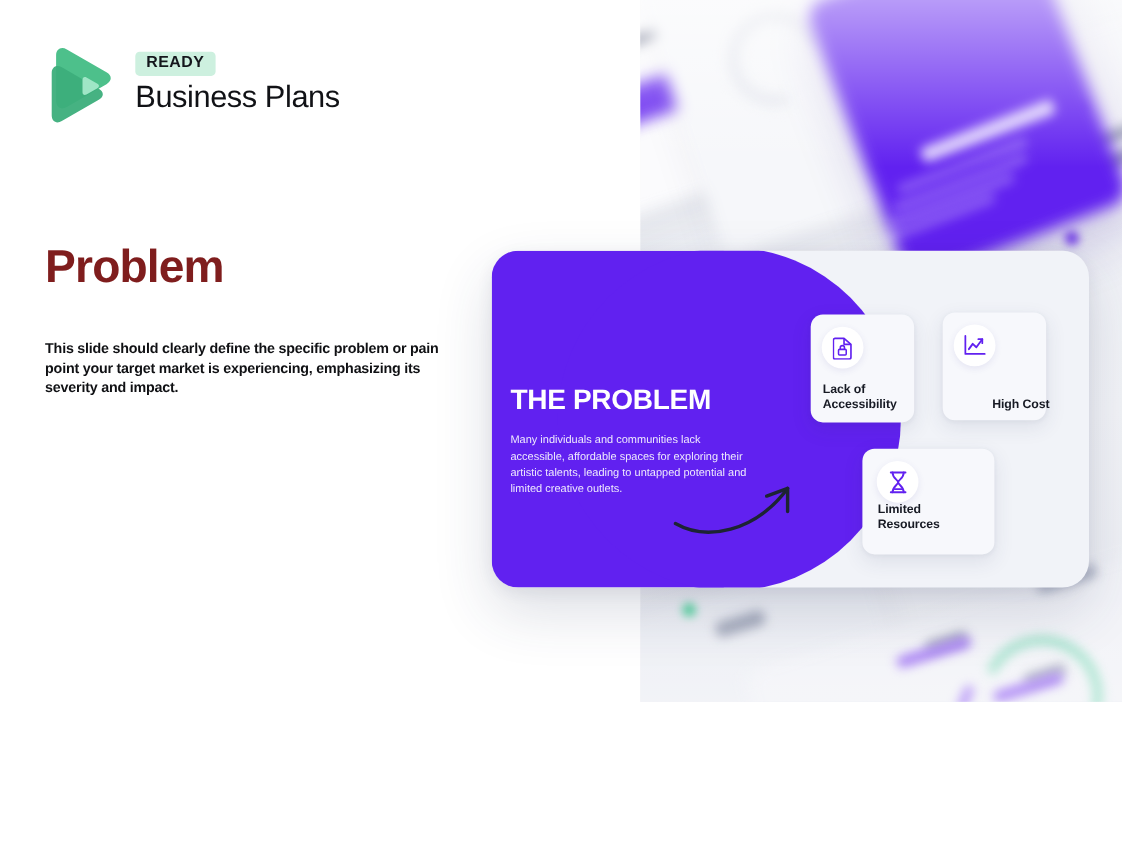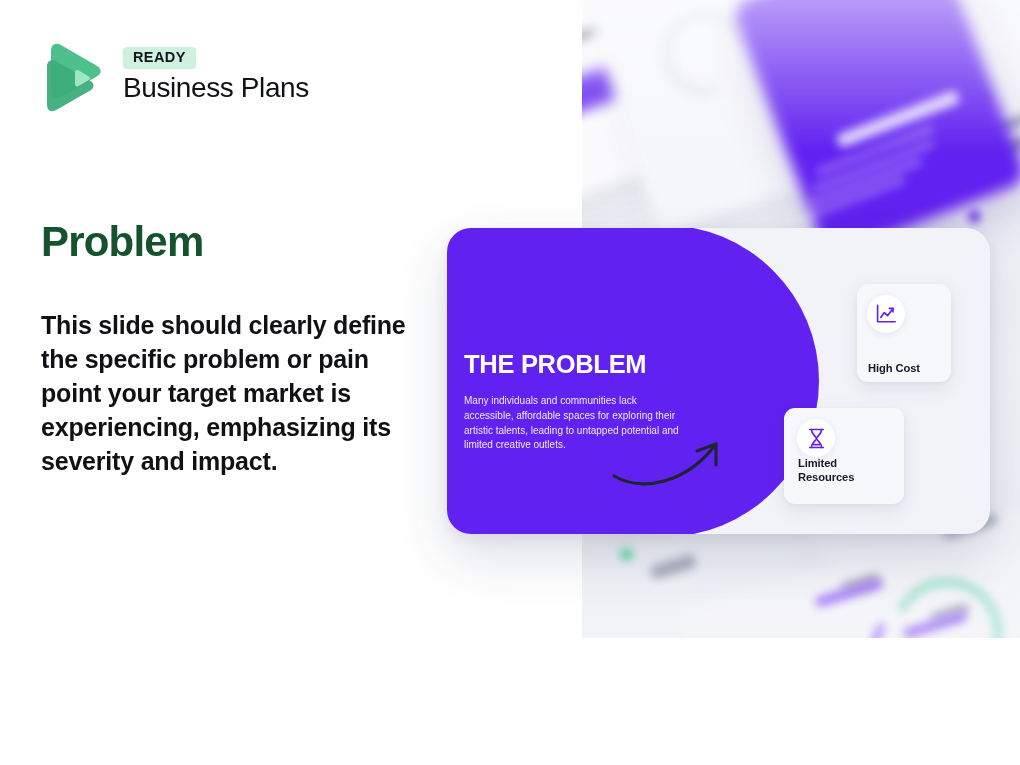--- a/index.html
+++ b/index.html
@@ -226,29 +226,29 @@
     color: #111216;
     letter-spacing: -0.4px;
     line-height: 1.12;
   }
 
   .page-title {
     position: absolute;
     left: 41px; top: 218px;
     font-size: 42px;
     font-weight: 700;
-    color: #14532d;
+    color: #7f1d1d;
     letter-spacing: -0.8px;
   }
 
   .body-copy {
     position: absolute;
     left: 41px;
     width: 390px;
-    font-size: 25px;
+    font-size: 13px;
     font-weight: 700;
     color: #101114;
     line-height: 1.36;
     letter-spacing: -0.2px;
   }
   .body-copy.p1 { top: 308px; }
   .body-copy.p2 { top: 474px; }
 
   
   .slide-card {
@@ -335,21 +335,21 @@
     position: absolute;
     left: 11px;
     width: 86px;
     font-size: 11.2px;
     font-weight: 700;
     color: #171a24;
     line-height: 1.22;
     letter-spacing: -0.1px;
   }
   .fcard-1 .fcard-label { top: 62px; }
-  .fcard-2 .fcard-label { top: 78px; }
+  .fcard-2 .fcard-label { top: 78px; text-align: right; }
   .fcard-3 .fcard-label { left: 14px; top: 49px; width: 95px; }
 
   
   .bottom-strip {
     position: absolute;
     left: 0; top: 692px;
     width: 1020px; height: 73px;
     background: #f6f9fe;
     z-index: 20;
   }
@@ -424,20 +424,31 @@
     <div class="slide-title">THE PROBLEM</div>
     <div class="slide-body">Many individuals and communities lack accessible, affordable spaces for exploring their artistic talents, leading to untapped potential and limited creative outlets.</div>
 
     <span class="curve-arrow">
       <svg width="125" height="72" viewBox="0 0 125 72" xmlns="http://www.w3.org/2000/svg">
         <path d="M2 58 C 30 74, 74 66, 104 26" fill="none" stroke="#1d2433" stroke-width="3.1" stroke-linecap="round"></path>
         <path d="M104 26 L 85 33 M104 26 L 104 47" fill="none" stroke="#1d2433" stroke-width="3.1" stroke-linecap="round" stroke-linejoin="round"></path>
       </svg>
     </span>
 
+    <div class="fcard fcard-1">
+      <div class="icon-well">
+        <svg width="19" height="21" viewBox="0 0 19 21" xmlns="http://www.w3.org/2000/svg">
+          <path d="M2.2 1.6h8.1l6.3 5.4v11.8a1.6 1.6 0 0 1-1.6 1.6H2.2a1.6 1.6 0 0 1-1.6-1.6V3.2a1.6 1.6 0 0 1 1.6-1.6z" fill="none" stroke="#6121f0" stroke-width="1.5" stroke-linejoin="round"></path>
+          <path d="M10.3 1.6V7h6.3" fill="none" stroke="#6121f0" stroke-width="1.5" stroke-linejoin="round"></path>
+          <rect x="5.3" y="11.6" width="7" height="5.2" rx="0.9" fill="none" stroke="#6121f0" stroke-width="1.4"></rect>
+          <path d="M6.9 11.6v-1.5a1.9 1.9 0 0 1 3.8 0v1.5" fill="none" stroke="#6121f0" stroke-width="1.4"></path>
+        </svg>
+      </div>
+      <div class="fcard-label">Lack of Accessibility</div>
+    </div>
 
     <div class="fcard fcard-2">
       <div class="icon-well">
         <svg width="21" height="20" viewBox="0 0 21 20" xmlns="http://www.w3.org/2000/svg">
           <path d="M1.6 1.4v16.4h17.6" fill="none" stroke="#6121f0" stroke-width="1.6" stroke-linecap="round" stroke-linejoin="round"></path>
           <path d="M4.8 13.4 8.3 8.6l3.3 3.1 5.4-7.3" fill="none" stroke="#6121f0" stroke-width="1.7" stroke-linecap="round" stroke-linejoin="round"></path>
           <path d="M13.4 4.4h3.6v3.6" fill="none" stroke="#6121f0" stroke-width="1.6" stroke-linecap="round" stroke-linejoin="round"></path>
         </svg>
       </div>
       <div class="fcard-label">High Cost</div>

